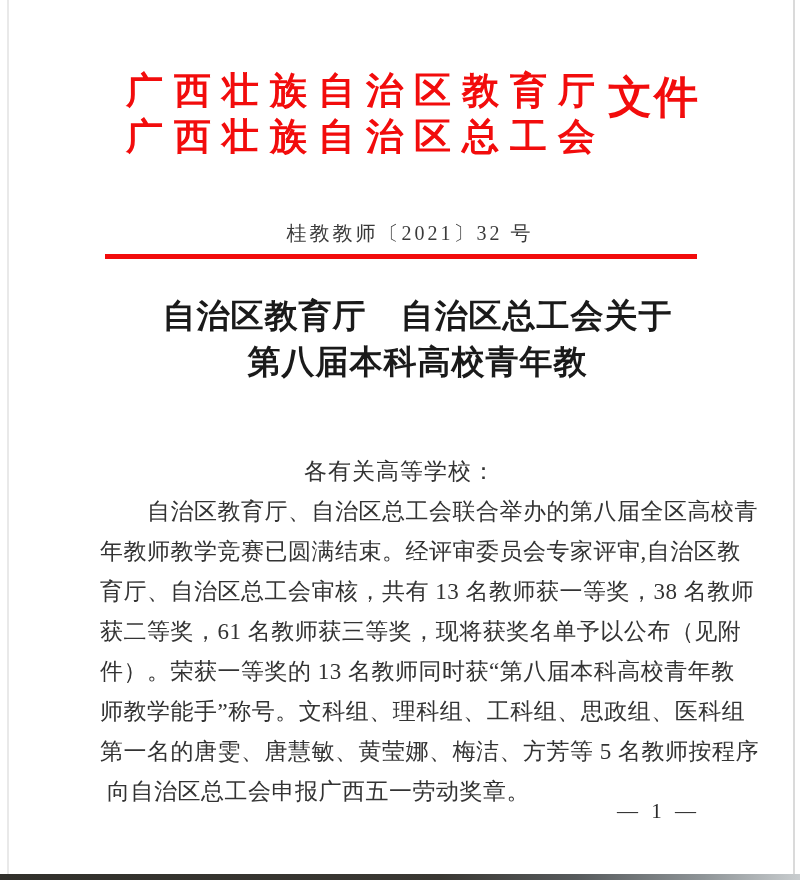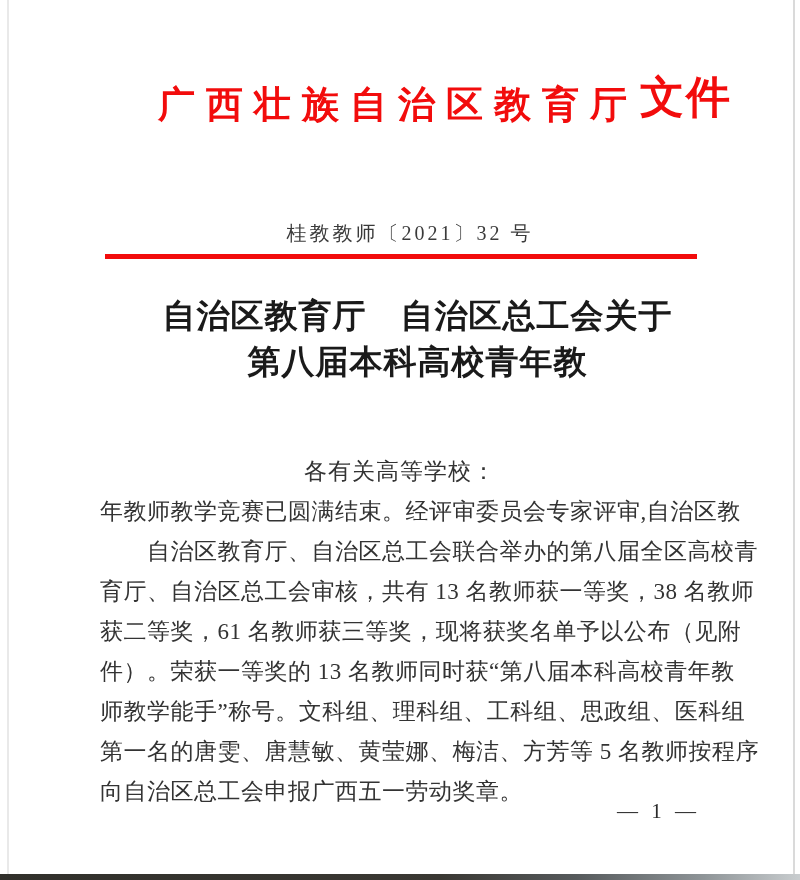--- a/index.html
+++ b/index.html
@@ -10,21 +10,21 @@
 
   .page { position:absolute; inset:0; background:#ffffff; }
 
   
   .edge-left   { position:absolute; left:7px;  top:0; width:2px; height:880px; background:#e9e9e9; }
   .edge-right  { position:absolute; left:793px; top:0; width:2px; height:880px; background:#dadada; }
   .edge-bottom { position:absolute; left:0; top:874px; width:800px; height:6px;
                  background:linear-gradient(90deg,#31302b 0%,#3a3833 55%,#565a5c 72%,#8f9598 88%,#c9cdcf 100%); }
 
   
-  .letterhead { position:absolute; top:68px; left:126px; display:flex; align-items:flex-end;margin-left:32px; }
+  .letterhead { position:absolute; top:68px; left:126px; display:flex; align-items:flex-start; }
   .org-lines { display:flex; flex-direction:column; }
   .org-line { color:var(--red); font-weight:bold; font-size:37px; line-height:46px;
               letter-spacing:11px; white-space:nowrap; }
   .doc-word { color:var(--red); font-weight:bold; font-size:44px; line-height:60px;
               letter-spacing:2px; margin-left:2px; white-space:nowrap; }
 
   
   .doc-number { position:absolute; top:220px; left:0; width:800px; text-align:center;
                 font-size:20px; color:#3a3a3a; letter-spacing:3px;padding-left:20px; }
 
@@ -34,51 +34,52 @@
   
   .doc-title { position:absolute; top:293px; left:0; width:800px; text-align:center;
                font-weight:bold; color:var(--ink); font-size:33px; line-height:46px; letter-spacing:1px;padding-left:35px; }
 
   
   .doc-body { position:absolute; top:452px; left:100px; width:600px;
               font-size:23px; line-height:40px; color:var(--body-ink); }
   .salutation { text-align:center; letter-spacing:1px; }
   .body-line { text-align:justify; text-align-last:justify; white-space:nowrap; letter-spacing:0.5px; }
   .body-line.first { padding-left:47px; }
-  .body-line.last { text-align:left; text-align-last:left; }
+  .body-line.last { text-align:left; text-align-last:left;margin-left:7px; }
 
   
   .page-number { position:absolute; top:799px; left:0; width:700px; text-align:right;
                  font-size:21px; color:#2a2a2a; letter-spacing:4px; }
 </style>
 </head>
 <body>
 
 <div class="page">
 
   <div class="letterhead">
     <div class="org-lines">
       <div class="org-line">广西壮族自治区教育厅</div>
+      <div class="org-line">广西壮族自治区总工会</div>
     </div>
     <div class="doc-word">文件</div>
   </div>
 
   <div class="doc-number">桂教教师〔2021〕32 号</div>
 
   <div class="red-rule"></div>
 
   <div class="doc-title">
     <div>自治区教育厅　自治区总工会关于</div>
     <div>第八届本科高校青年教</div>
   </div>
 
   <div class="doc-body">
     <div class="salutation">各有关高等学校：</div>
+    <div class="body-line first">自治区教育厅、自治区总工会联合举办的第八届全区高校青</div>
     <div class="body-line">年教师教学竞赛已圆满结束。经评审委员会专家评审,自治区教</div>
-    <div class="body-line first">自治区教育厅、自治区总工会联合举办的第八届全区高校青</div>
     <div class="body-line">育厅、自治区总工会审核，共有 13 名教师获一等奖，38 名教师</div>
     <div class="body-line">获二等奖，61 名教师获三等奖，现将获奖名单予以公布（见附</div>
     <div class="body-line">件）。荣获一等奖的 13 名教师同时获“第八届本科高校青年教</div>
     <div class="body-line">师教学能手”称号。文科组、理科组、工科组、思政组、医科组</div>
     <div class="body-line">第一名的唐雯、唐慧敏、黄莹娜、梅洁、方芳等 5 名教师按程序</div>
     <div class="body-line last">向自治区总工会申报广西五一劳动奖章。</div>
   </div>
 
   <div class="page-number">— 1 —</div>
 

